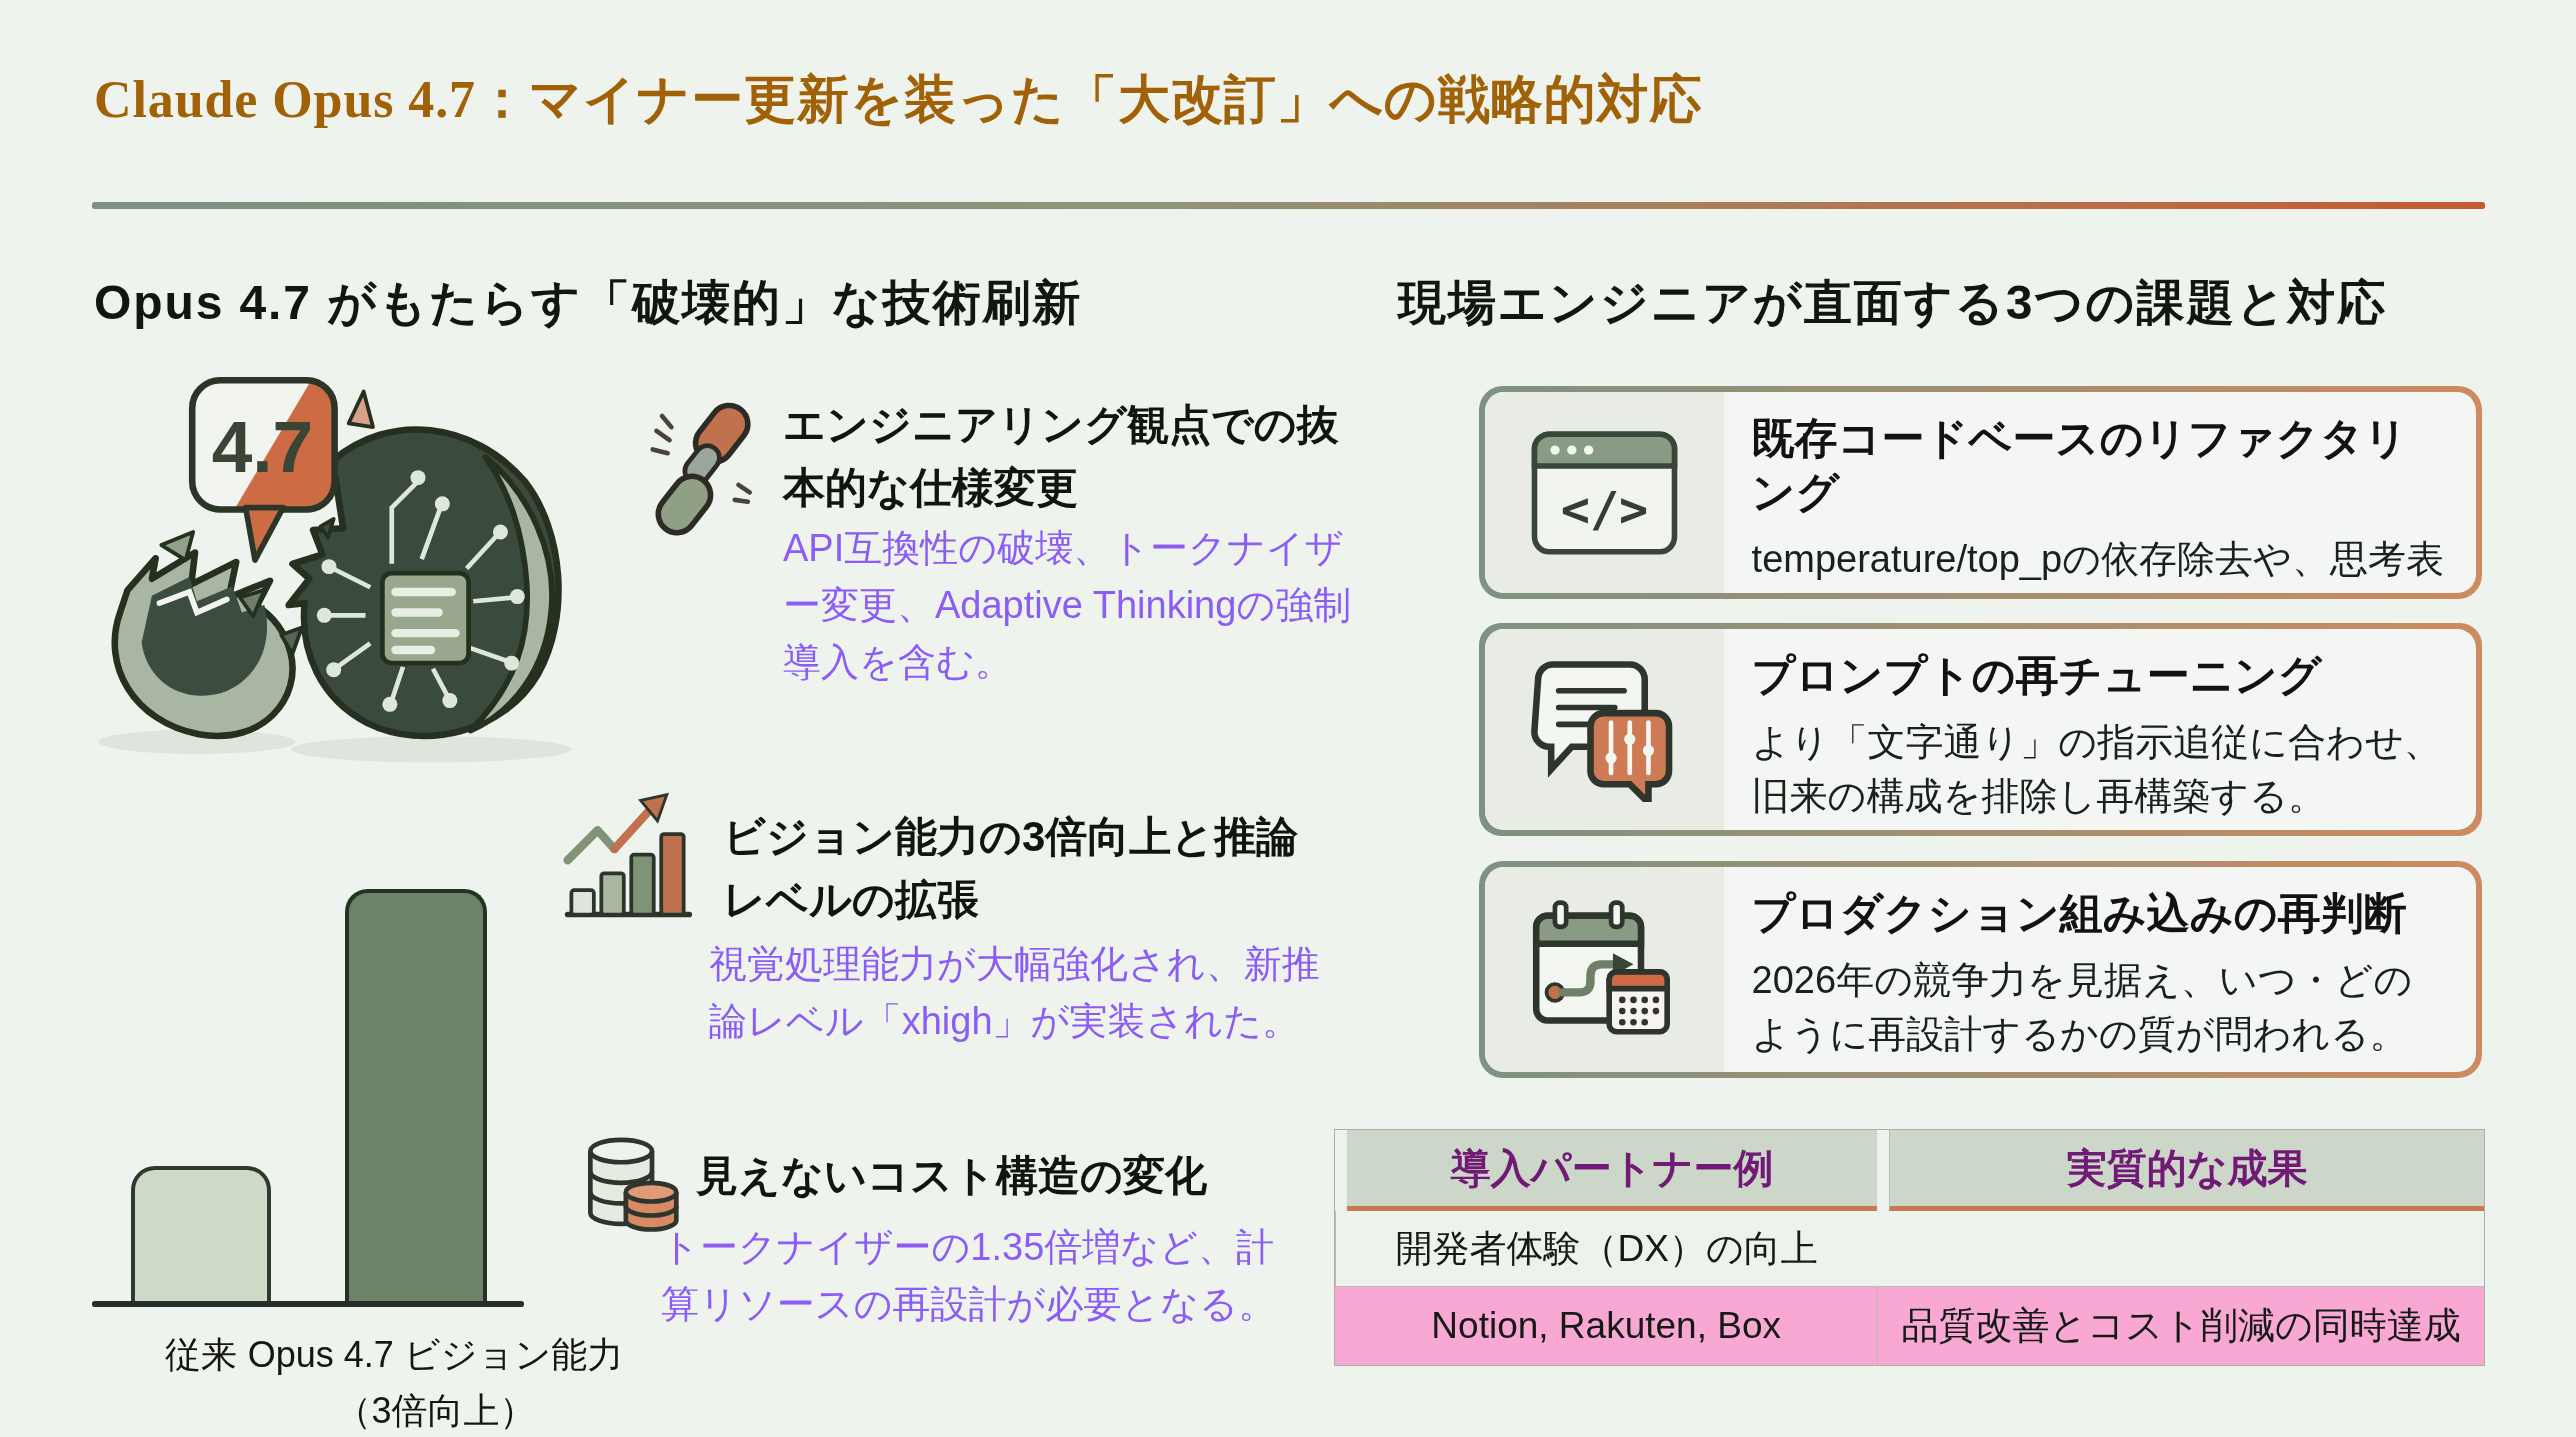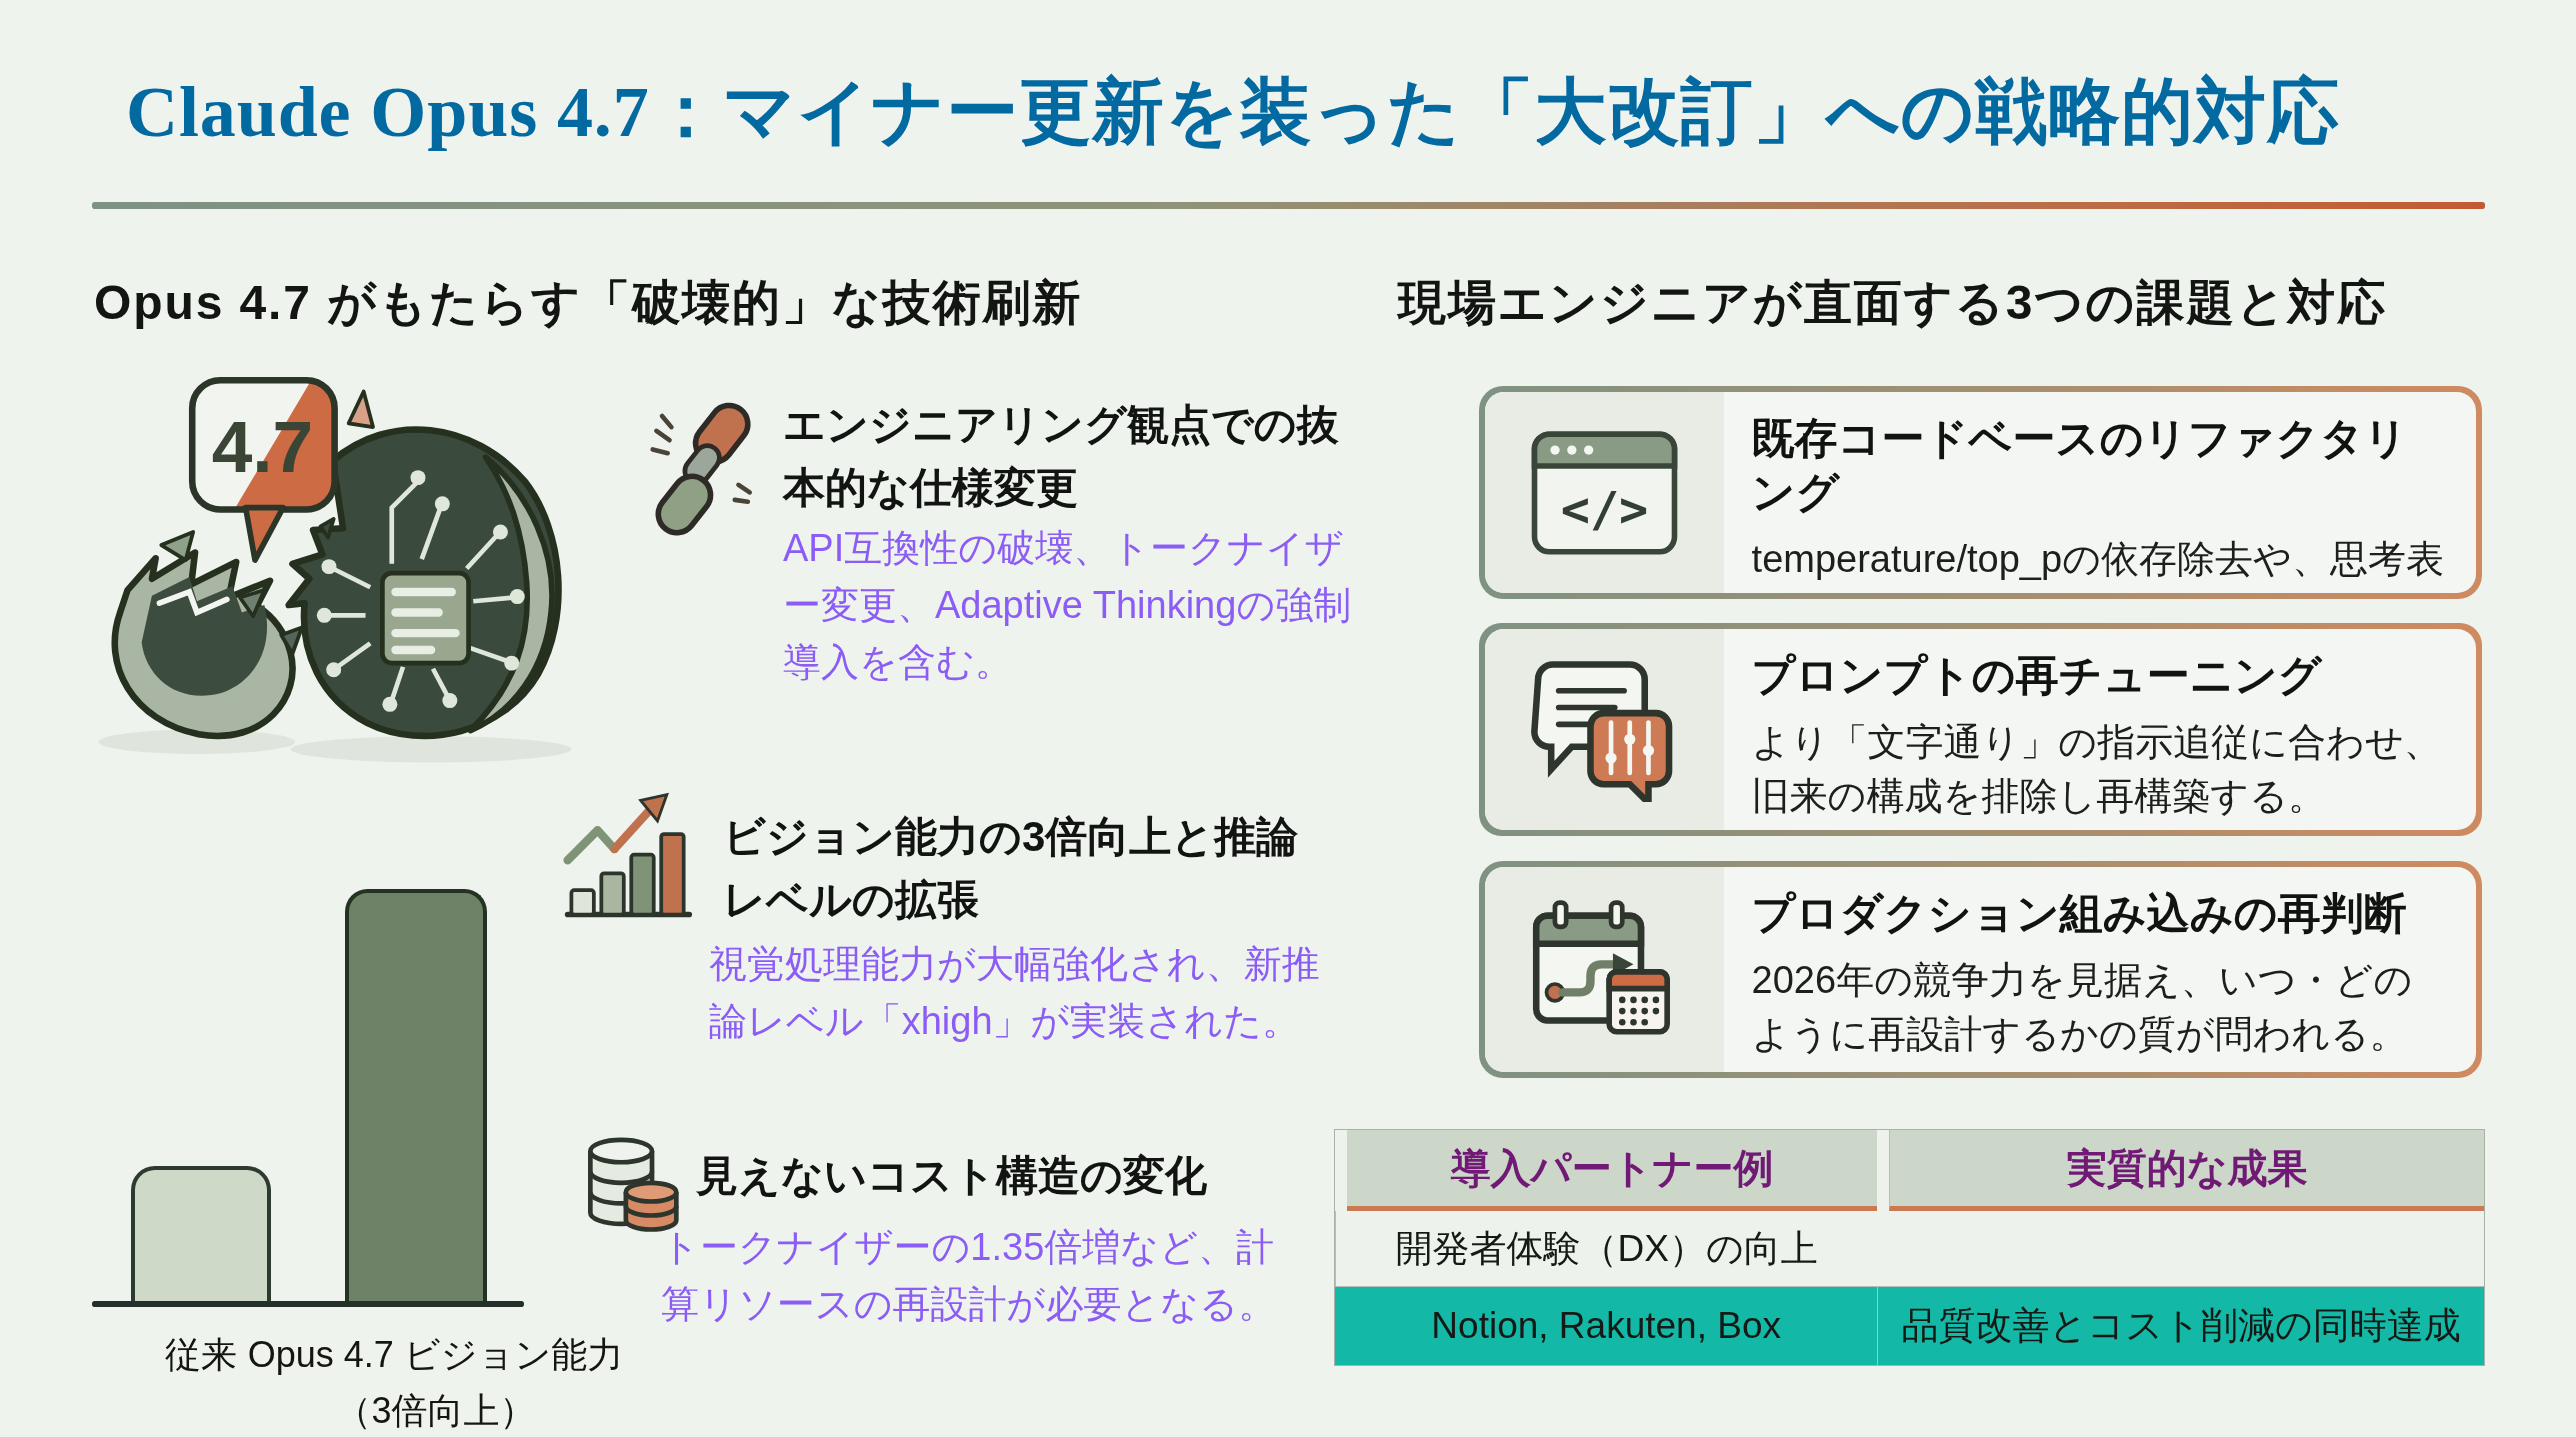--- a/index.html
+++ b/index.html
@@ -9,22 +9,22 @@
     background: #eff3ee;
     font-family: "Liberation Sans", sans-serif;
     color: #161a16;
   }
   #stage { position: relative; width: 2576px; height: 1438px; background: #eff3ee; }
 
   
   .page-title {
     position: absolute; left: 94px; top: 67px; width: 2415px;
     font-family: "Liberation Serif", serif;
-    font-size: 72px; font-weight: 600; color: #0369a1;
-    letter-spacing: 0.9px; line-height: 1.25; white-space: nowrap; margin-left: 32px;
+    font-size: 52px; font-weight: 600; color: #a16207;
+    letter-spacing: 0.9px; line-height: 1.25; white-space: nowrap;
   }
   .title-divider {
     position: absolute; left: 92px; top: 202px; width: 2393px; height: 6.6px;
     background: linear-gradient(90deg, #7e9284 0%, #8f9478 45%, #bd6b44 85%, #c25b33 100%);
     border-radius: 2.8px;
   }
 
   
   .section-heading {
     position: absolute; top: 271px;
@@ -98,21 +98,21 @@
   .t-cell {
     display: flex; align-items: center; justify-content: center;
     box-sizing: border-box; text-align: center;
   }
   .t-cell.colB { border-left: 1.9px solid #b6bfb2; }
   .t-head .t-cell {
     height: 81px; background: #ccd6c9; font-size: 40px; font-weight: 800;
     border-bottom: 5.6px solid #c97a50; color: #701a75; margin-left: 12px;
   }
   .t-r1 .t-cell { height: 75px; background: #eef2ec; font-size: 37px; }
-  .t-r2 .t-cell { height: 79px; background: #14b8a6; font-size: 37px; border-top: 1.9px solid #b6bfb2; }
+  .t-r2 .t-cell { height: 79px; background: #f9a8d4; font-size: 37px; border-top: 1.9px solid #b6bfb2; }
 </style>
 </head>
 <body>
 
 <div id="stage">
 
   <div class="page-title">Claude Opus 4.7：マイナー更新を装った「大改訂」への戦略的対応</div>
   <div class="title-divider"></div>
 
   <div class="section-heading left">Opus 4.7 がもたらす「破壊的」な技術刷新</div>

